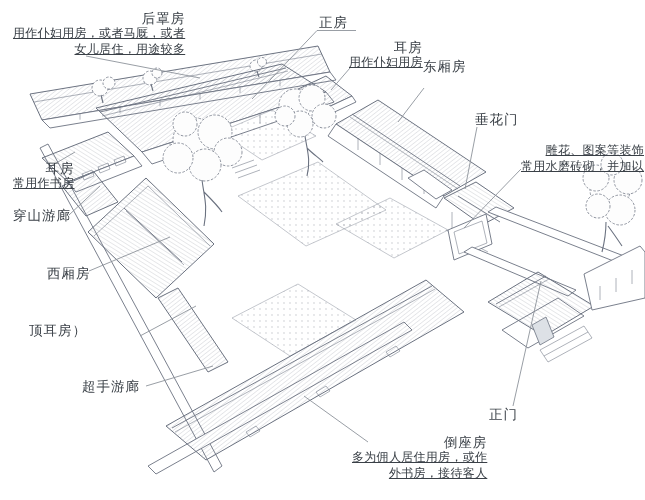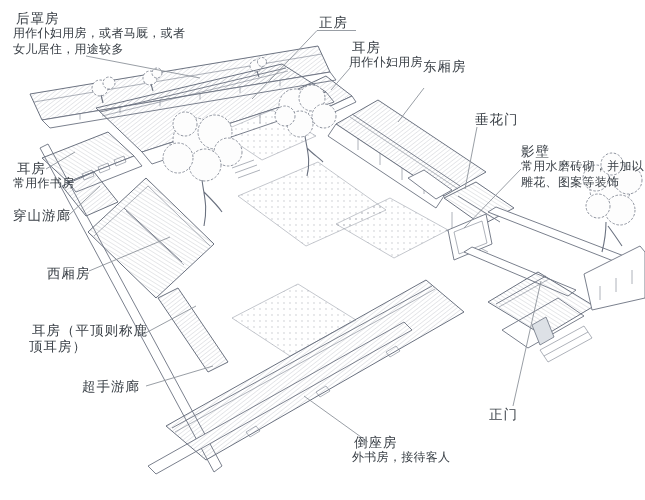--- a/index.html
+++ b/index.html
@@ -1,22 +1,22 @@
 <!DOCTYPE html>
 <html style="--ink: #6b7280; --text: #3a4047; --leader: #8d939b; --paper: #ffffff;"><head>
 <meta charset="utf-8">
 <style>
   html,body{margin:0;padding:0;}
   body{background:#fff;}
   .stage{position:relative;width:645px;height:500px;overflow:hidden;background:var(--paper,#fff);
          font-family:"DejaVu Serif","Liberation Serif",serif;}
   .stage svg{position:absolute;left:0;top:0;}
-  .lb{position:absolute;color:var(--text,#3a4047);white-space:nowrap;}
+  .lb{position:absolute;color:var(--text,#3a4047);white-space:nowrap;text-align:right;}
   .lb .t{font-size:13.5px;letter-spacing:1px;line-height:16px;}
-  .lb .d{font-size:12px;letter-spacing:0.3px;line-height:15.5px;}
+  .lb .d{font-size:12px;letter-spacing:0.3px;line-height:15.5px;text-decoration:underline;}
   
   .rA{fill:url(#hA);stroke:var(--ink,#6b7280);stroke-width:1;}
   .rB{fill:url(#hB);stroke:var(--ink,#6b7280);stroke-width:1;}
   .wl{fill:#ffffff;stroke:var(--ink,#6b7280);stroke-width:0.9;}
   .ln{fill:none;stroke:var(--ink,#6b7280);stroke-width:0.9;}
   .tn{stroke-width:0.55;}
   .gr{fill:url(#dt);stroke:var(--ink,#6b7280);stroke-width:0.4;}
   .tr{fill:#fdfdfd;stroke:var(--ink,#6b7280);stroke-width:0.75;stroke-dasharray:2.5 1.6;}
   .tk{fill:none;stroke:var(--ink,#6b7280);stroke-width:1.1;}
   .dr{fill:#dde1e6;stroke:var(--ink,#6b7280);stroke-width:0.8;}
@@ -223,49 +223,48 @@
 
   <div class="lb" style="left:423px;top:58px">
     <div class="t">东厢房</div>
   </div>
 
   <div class="lb" style="left:475px;top:111px">
     <div class="t">垂花门</div>
   </div>
 
   <div class="lb" style="left:521px;top:143px">
-    <div class="t">影壁</div>
+    <div class="d">雕花、图案等装饰</div>
     <div class="d">常用水磨砖砌，并加以</div>
-    <div class="d">雕花、图案等装饰</div>
   </div>
 
   <div class="lb" style="left:17px;top:160px">
     <div class="t">耳房</div>
     <div class="d" style="margin-left:-4px">常用作书房</div>
   </div>
 
   <div class="lb" style="left:13px;top:207px">
     <div class="t">穿山游廊</div>
   </div>
 
   <div class="lb" style="left:47px;top:265px">
     <div class="t">西厢房</div>
   </div>
 
   <div class="lb" style="left:32px;top:322px">
-    <div class="t">耳房（平顶则称鹿</div>
     <div class="t" style="margin-left:-3px">顶耳房）</div>
   </div>
 
   <div class="lb" style="left:82px;top:378px">
     <div class="t">超手游廊</div>
   </div>
 
   <div class="lb" style="left:354px;top:434px">
     <div class="t">倒座房</div>
+    <div class="d" style="margin-left:-2px">多为佣人居住用房，或作</div>
     <div class="d" style="margin-left:-2px">外书房，接待客人</div>
   </div>
 
   <div class="lb" style="left:489px;top:406px">
     <div class="t">正门</div>
   </div>
 
 </div>
 
 </body></html>

